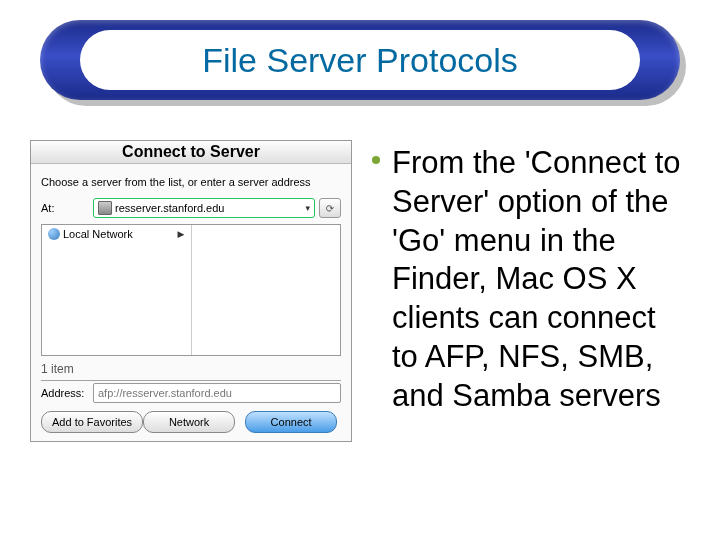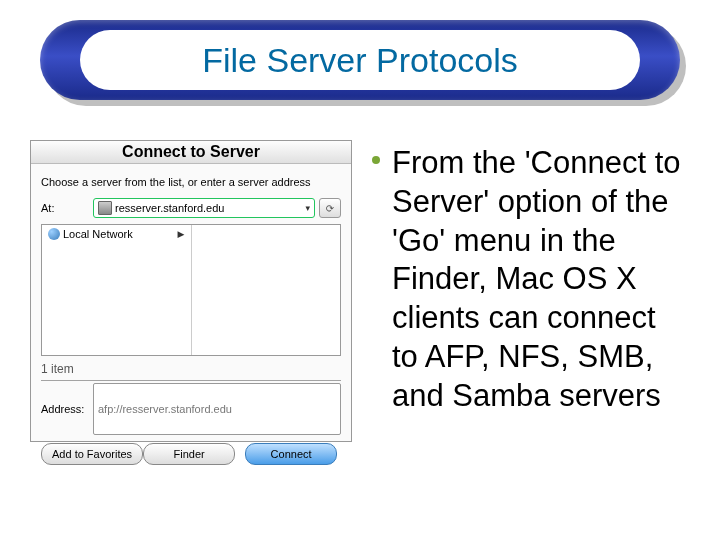--- a/index.html
+++ b/index.html
@@ -163,21 +163,21 @@
     color: #555;
     margin: 2px 0 2px 0;
     border-bottom: 1px solid #a3a3a3;
     padding-bottom: 4px;
   }
   .addr-field {
     flex: 1;
     height: 18px;
     border: 1px solid #999;
     background: #fff;
-    padding: 16px 4px;
+    padding: 0 4px;
     display: flex;
     align-items: center;
     color: #777;
     border-radius: 2px;
   }
   .dlg-buttons {
     display: flex;
     justify-content: flex-start;
     align-items: center;
     margin-top: 8px;
@@ -293,21 +293,21 @@
         <div class="dlg-row">
           <span class="dlg-label">Address:</span>
           <div class="addr-field">
             <span>afp://resserver.stanford.edu</span>
           </div>
         </div>
 
         <div class="dlg-buttons">
           <span class="aqua-btn">Add to Favorites</span>
           <span class="btn-group">
-            <span class="aqua-btn">Finder</span>
+            <span class="aqua-btn">Network</span>
             <span class="aqua-btn default">Connect</span>
           </span>
         </div>
       </div>
     </div>
 
     <div class="bullet-area">
       <div class="bullet-item">
         <span class="bullet-dot"></span>
         <span class="bullet-text">From the 'Connect to Server' option of the 'Go' menu in the Finder, Mac OS X clients can connect to AFP, NFS, SMB, and Samba servers</span>

